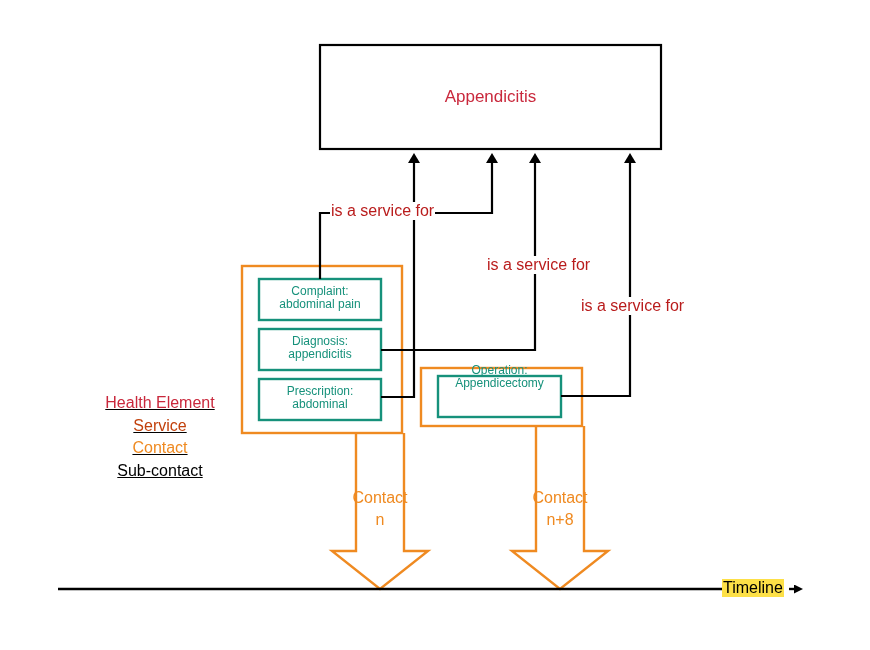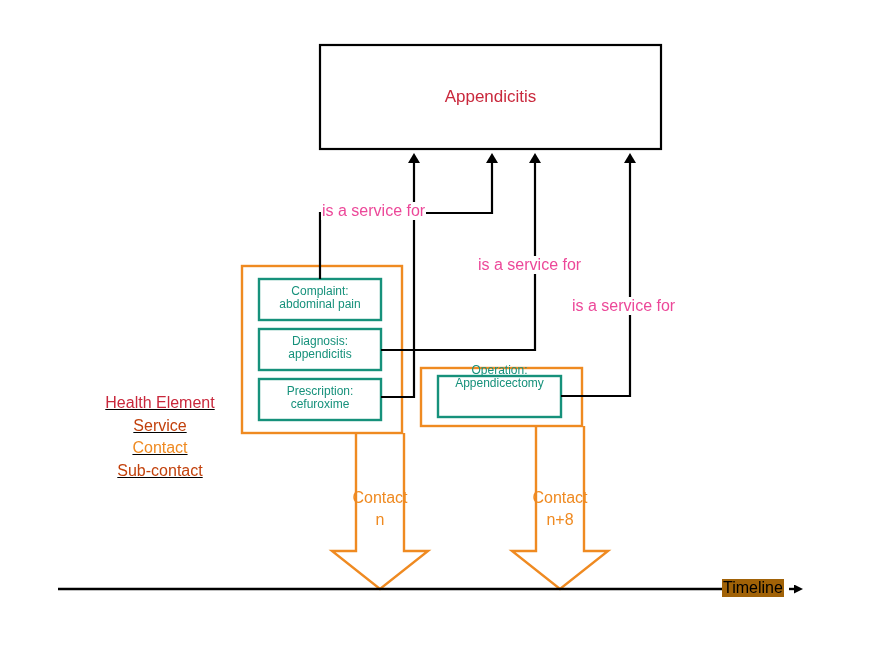--- a/index.html
+++ b/index.html
@@ -38,21 +38,22 @@
     color: #c9283c;
     text-align: center;
   }
   .service-label {
     font-size: 12px;
     color: #16917b;
     text-align: center;
   }
   .subcontact-label {
     font-size: 16px;
-    color: #ec4899;
+    color: #b91c1c;
+    margin-left: 9px;
   }
   .contact-label {
     font-size: 16px;
     color: #ef8a21;
     text-align: center;
     line-height: 1.35;
   }
   .timeline-label {
     font-size: 16px;
     color: #000000;
@@ -64,21 +65,21 @@
     width: 260px;
     text-align: center;
     line-height: 1.42;
     font-size: 16px;
     text-decoration: underline;
   }
   .legend div { font-weight: normal; }
   .lg-health { color: #c9283c; }
   .lg-service { color: #c2410c; }
   .lg-contact { color: #ef8a21; }
-  .lg-sub { color: #c2410c; }
+  .lg-sub { color: #000000; }
   .lg-approach { color: #fa8f82; }
 </style>
 </head>
 <body>
 
 <div id="canvas">
 
   <svg class="diagram-svg" viewBox="0 0 870 650">
     <defs>
       <marker id="blkArrow" markerWidth="10" markerHeight="12" refX="1" refY="6" orient="auto" markerUnits="userSpaceOnUse">
@@ -123,21 +124,21 @@
     <div>appendicitis</div>
   </div>
 
   <div class="txt service-label" style="left:259px; top:285px; width:122px;">
     <div>Complaint:</div>
     <div>abdominal pain</div>
   </div>
 
   <div class="txt service-label" style="left:259px; top:385px; width:122px;">
     <div>Prescription:</div>
-    <div>cefuroxime</div>
+    <div>abdominal</div>
   </div>
 
   <div class="txt service-label" style="left:438px; top:364px; width:123px;">
     <div>Operation:</div>
     <div>Appendicectomy</div>
   </div>
 
   <div class="txt subcontact-label" style="left:321px; top:202px; background:#ffffff; padding:0 1px;">is a service for</div>
 
   <div class="txt subcontact-label" style="left:476px; top:256px; background:#ffffff; padding:0 2px;">is a service for</div>
@@ -147,21 +148,21 @@
   <div class="txt contact-label" style="left:330px; top:487px; width:100px;">
     <div>Contact</div>
     <div>n</div>
   </div>
 
   <div class="txt contact-label" style="left:510px; top:487px; width:100px;">
     <div>Contact</div>
     <div>n+8</div>
   </div>
 
-  <div class="txt timeline-label" style="left:722px; top:579px; background:#a16207; padding:0 1px;text-align:right;">Timeline</div>
+  <div class="txt timeline-label" style="left:722px; top:579px; background:#fde047; padding:0 1px;text-align:right;">Timeline</div>
 
   <div class="legend">
     <div class="lg-health">Health Element</div>
     <div class="lg-service">Service</div>
     <div class="lg-contact">Contact</div>
     <div class="lg-sub">Sub-contact</div>
   </div>
 
 </div>
 

